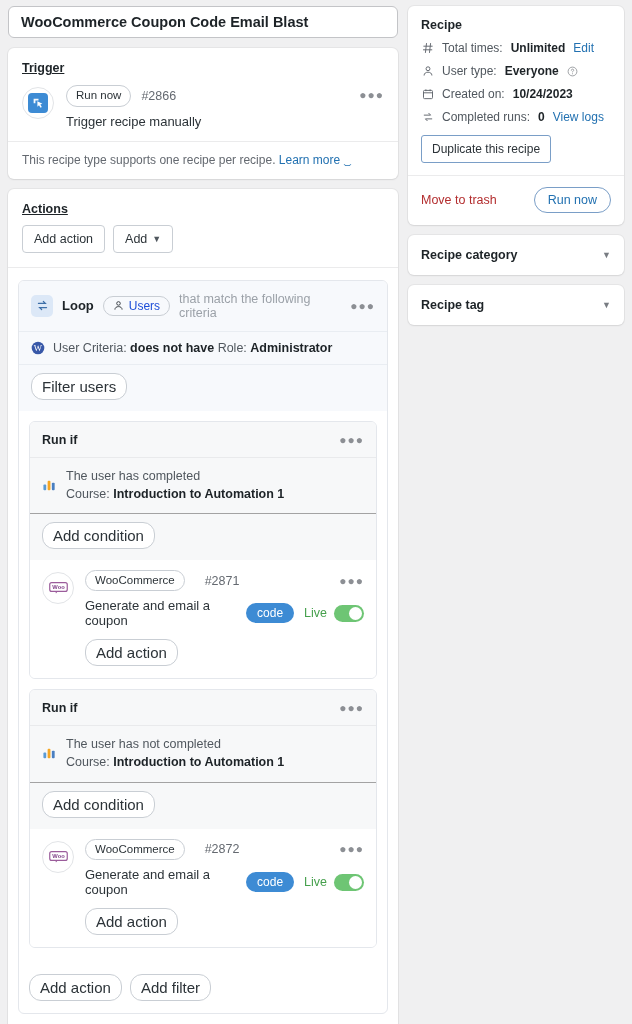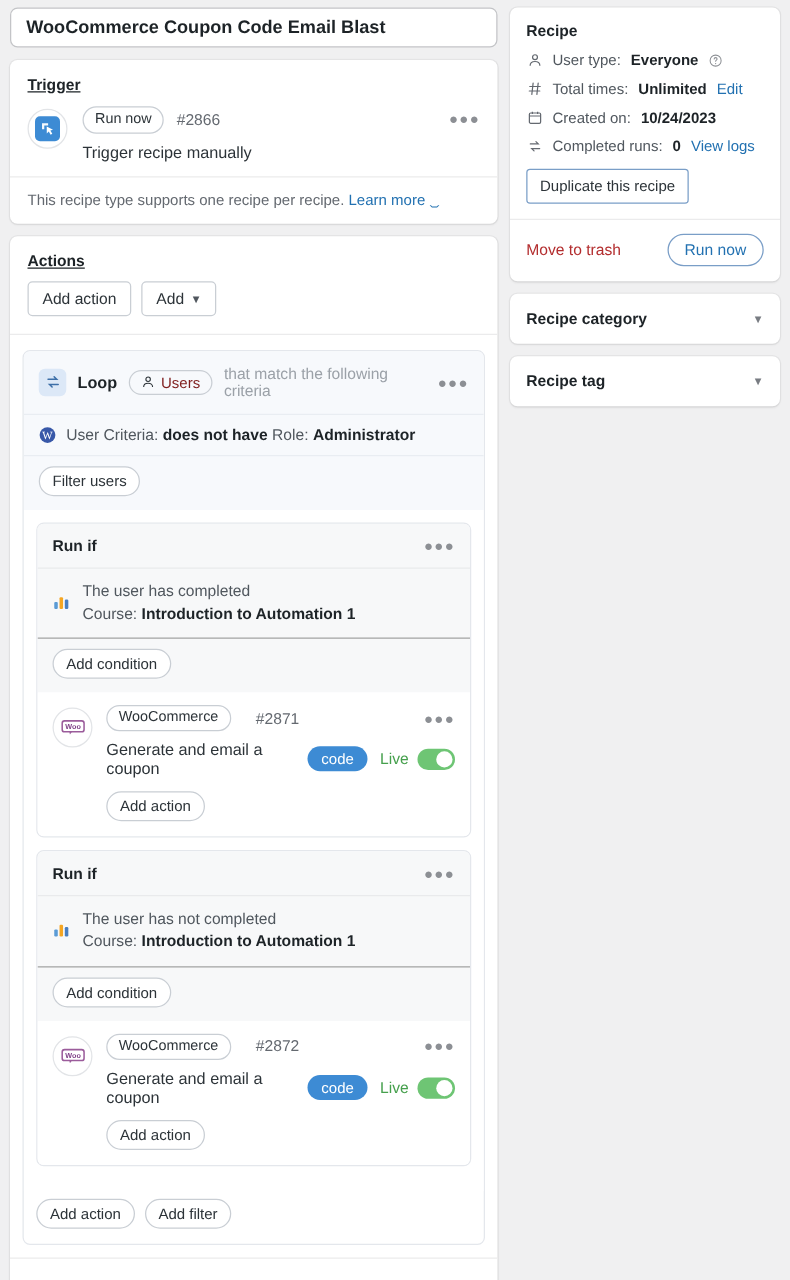--- a/index.html
+++ b/index.html
@@ -71,27 +71,27 @@
   .divider { border-top: 1px solid #ebebec; }
 
   
   .loop-wrap { margin: 12px 10px 0 10px; border: 1px solid #e4e7ec; border-radius: 6px; overflow: hidden; }
   .loop-head { background: #f7f9fc; }
   .loop-title-row { display: flex; align-items: center; padding: 11px 12px; gap: 9px; position: relative; }
   .loop-icon { width: 22px; height: 22px; border-radius: 5px; background: #dce8f7;
                display:flex; align-items:center; justify-content:center; flex:0 0 22px; }
   .loop-label { font-weight: bold; font-size: 13px; color: #1d2327; }
   .loop-pill { border:1px solid #c9ced4; border-radius:12px; padding:2px 9px; background:#f7f9fc;
-               font-size:12px; display:inline-flex; align-items:center; gap:5px; color:#7f1d1d; }
+               font-size:12px; display:inline-flex; align-items:center; gap:5px; color:#1d4ed8; }
   .loop-muted { color: #9ba1a8; font-size: 12.5px; }
   .loop-crit { display:flex; align-items:center; gap:8px; padding: 9px 12px; border-top:1px solid #e9edf2; font-size:12.5px; color:#50575e; }
   .loop-crit b { color:#1d2327; }
   .loop-filter-row { padding: 8px 12px 11px 12px; border-top:1px solid #e9edf2; }
   .mini-pill { border:1px solid #c9ced4; border-radius:12px; padding:4px 10px; background:#fff;
-               font-size:12px; color:#2c3338; display:inline-block; cursor:pointer; }
+               font-size:15px; color:#2c3338; display:inline-block; cursor:pointer; }
 
   .loop-body { background: #fff; padding: 10px; }
 
   
   .runif { border: 1px solid #e4e7ec; border-radius: 6px; overflow: hidden; margin-bottom: 10px; background:#fff; }
   .runif-cond { background: #f7f8f9; }
   .runif-title { display:flex; align-items:center; justify-content:space-between; padding: 11px 12px 10px 12px; }
   .runif-title span.t { font-weight:bold; font-size:12.5px; }
   .cond-row { display:flex; gap:9px; padding: 9px 12px 10px 12px; border-top:1px solid #e9eaec; }
   .cond-txt { font-size:12.5px; color:#50575e; line-height:1.45; }
@@ -364,49 +364,49 @@
 
   <div class="col-right">
 
     <div class="card rcard">
       <div class="rhead">Recipe</div>
 
       <div class="rlist">
 
         <div class="rline">
           <span class="rico">
+            <svg width="12" height="12" viewBox="0 0 16 16" fill="none" stroke="#646970" stroke-width="1.3" stroke-linecap="round">
+              <path d="M6 2L4.6 14M11.4 2L10 14M2.4 5.6h11.2M1.9 10.4h11.2"></path>
+            </svg>
+          </span>
+          <span>Total times:</span>
+          <b>Unlimited</b>
+          <a class="link" href="#">Edit</a>
+        </div>
+
+        <div class="rline">
+          <span class="rico">
             <svg width="12" height="12" viewBox="0 0 16 16" fill="none" stroke="#646970" stroke-width="1.3">
               <circle cx="8" cy="5" r="2.6"></circle>
                 <path d="M2.8 14c0-2.9 2.3-4.4 5.2-4.4s5.2 1.5 5.2 4.4"></path>
             </svg>
           </span>
           <span>User type:</span>
           <b>Everyone</b>
           <span>
             <svg width="11" height="11" viewBox="0 0 16 16" fill="none" stroke="#8c8f94" stroke-width="1.2">
               <circle cx="8" cy="8" r="6.4"></circle>
               <path d="M6.3 6.2c0-1 .8-1.7 1.7-1.7s1.7.7 1.7 1.6c0 1.3-1.7 1.3-1.7 2.6" stroke-linecap="round"></path>
               <circle cx="8" cy="11.4" r=".75" fill="#8c8f94" stroke="none"></circle>
             </svg>
           </span>
         </div>
 
         <div class="rline">
           <span class="rico">
-            <svg width="12" height="12" viewBox="0 0 16 16" fill="none" stroke="#646970" stroke-width="1.3" stroke-linecap="round">
-              <path d="M6 2L4.6 14M11.4 2L10 14M2.4 5.6h11.2M1.9 10.4h11.2"></path>
-            </svg>
-          </span>
-          <span>Total times:</span>
-          <b>Unlimited</b>
-          <a class="link" href="#">Edit</a>
-        </div>
-
-        <div class="rline">
-          <span class="rico">
             <svg width="12" height="12" viewBox="0 0 16 16" fill="none" stroke="#646970" stroke-width="1.3">
               <rect x="2" y="3.2" width="12" height="11" rx="1.4"></rect>
               <path d="M2 6.4h12M5.2 1.8v2.4M10.8 1.8v2.4"></path>
             </svg>
           </span>
           <span>Created on:</span>
           <b>10/24/2023</b>
         </div>
 
         <div class="rline">

